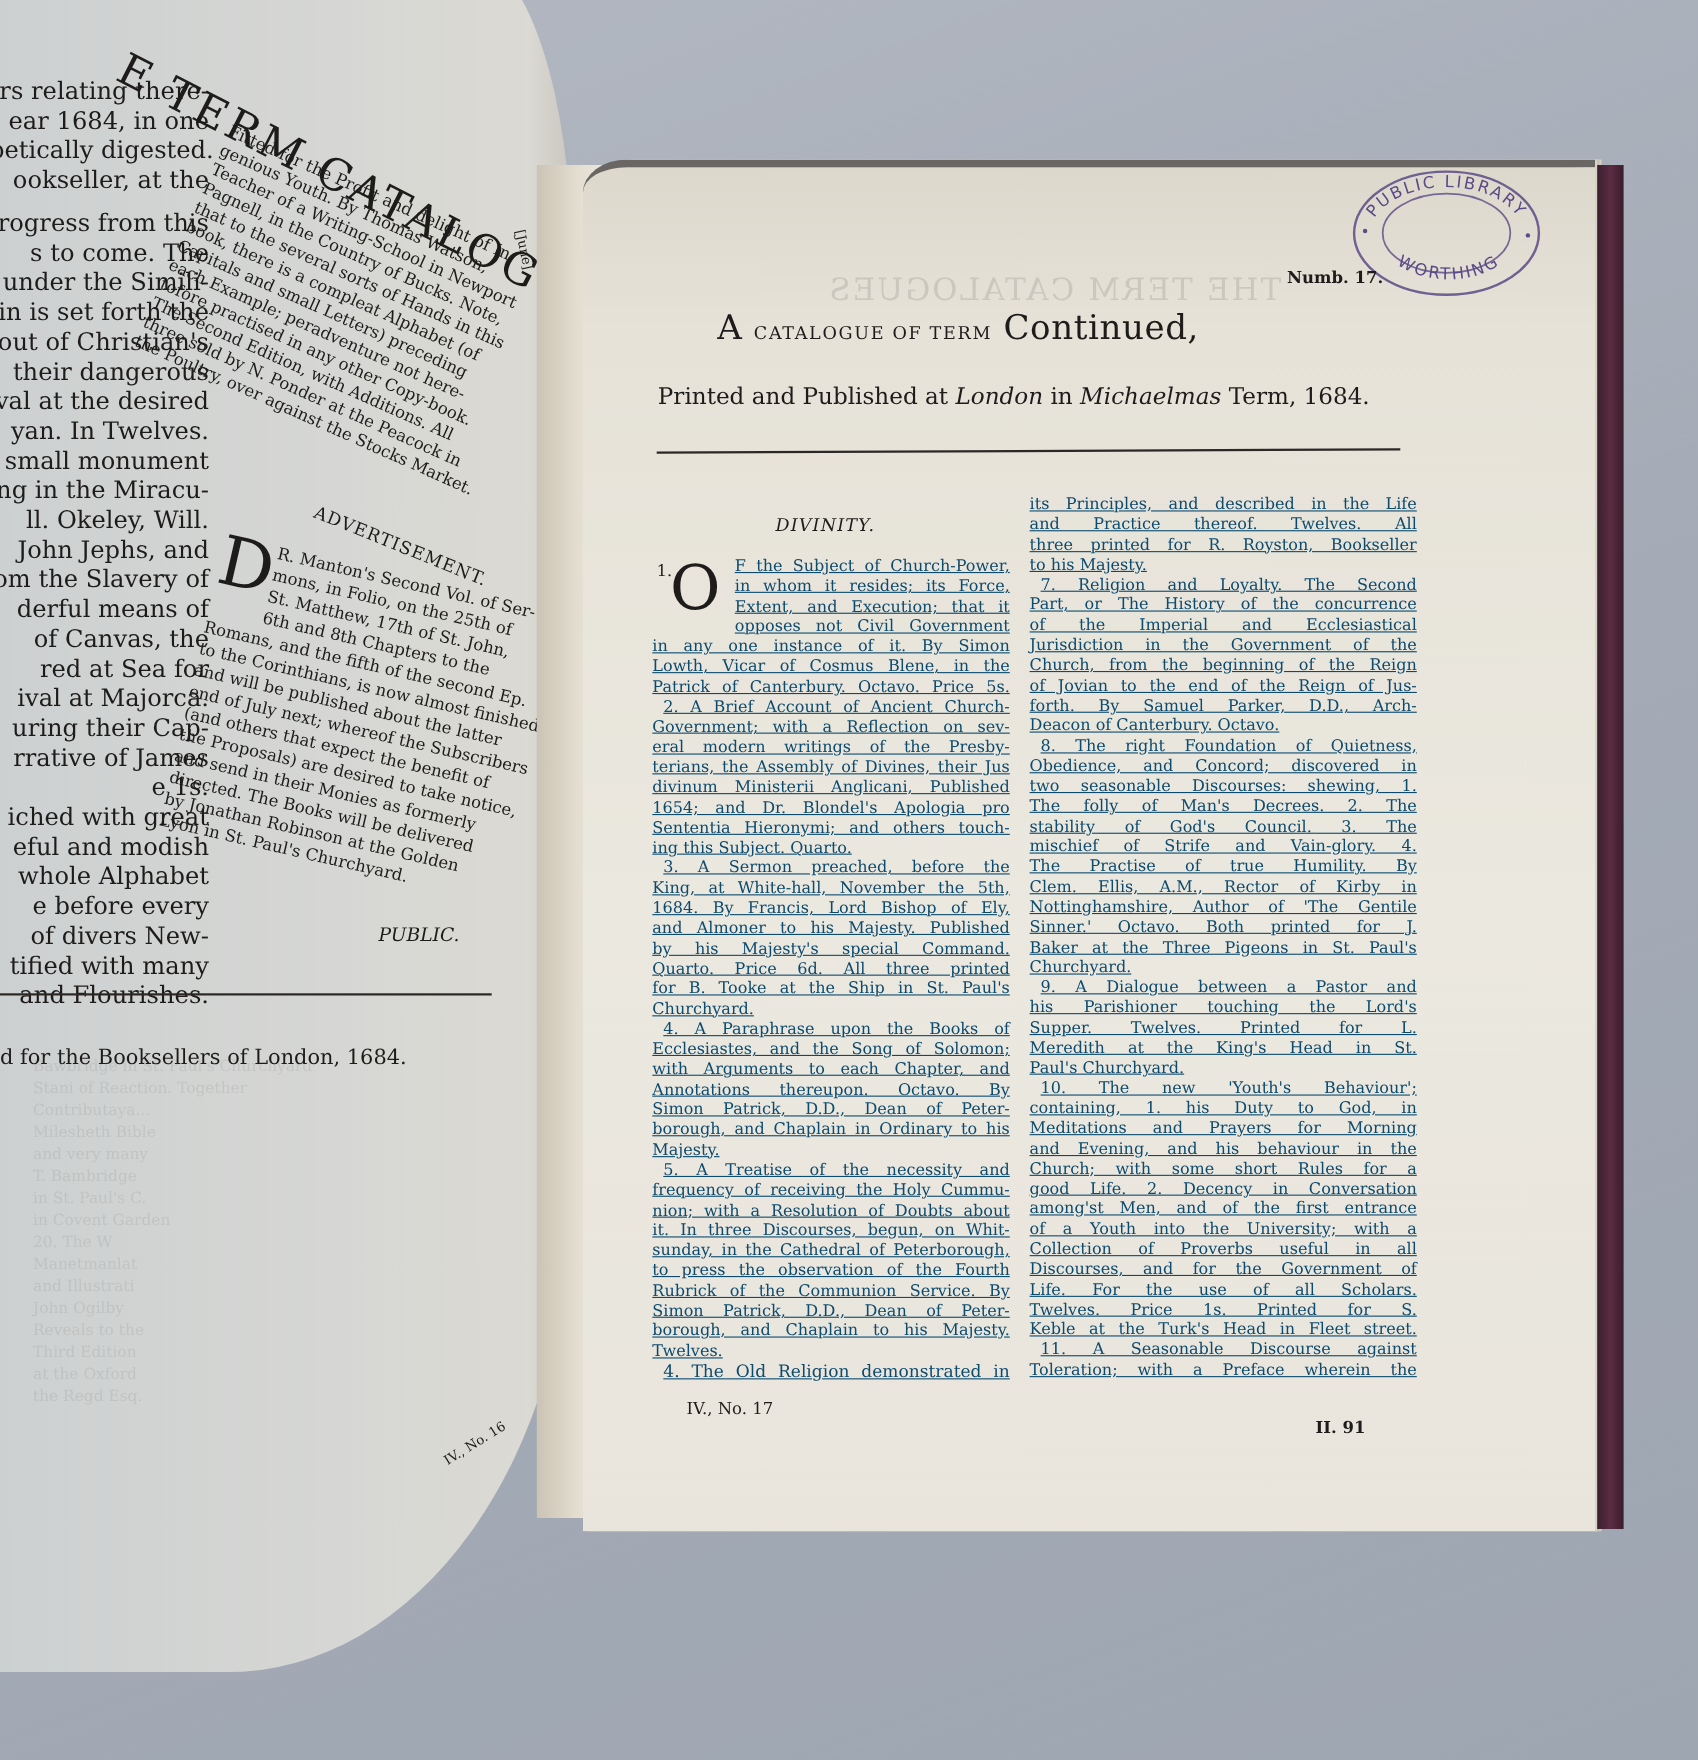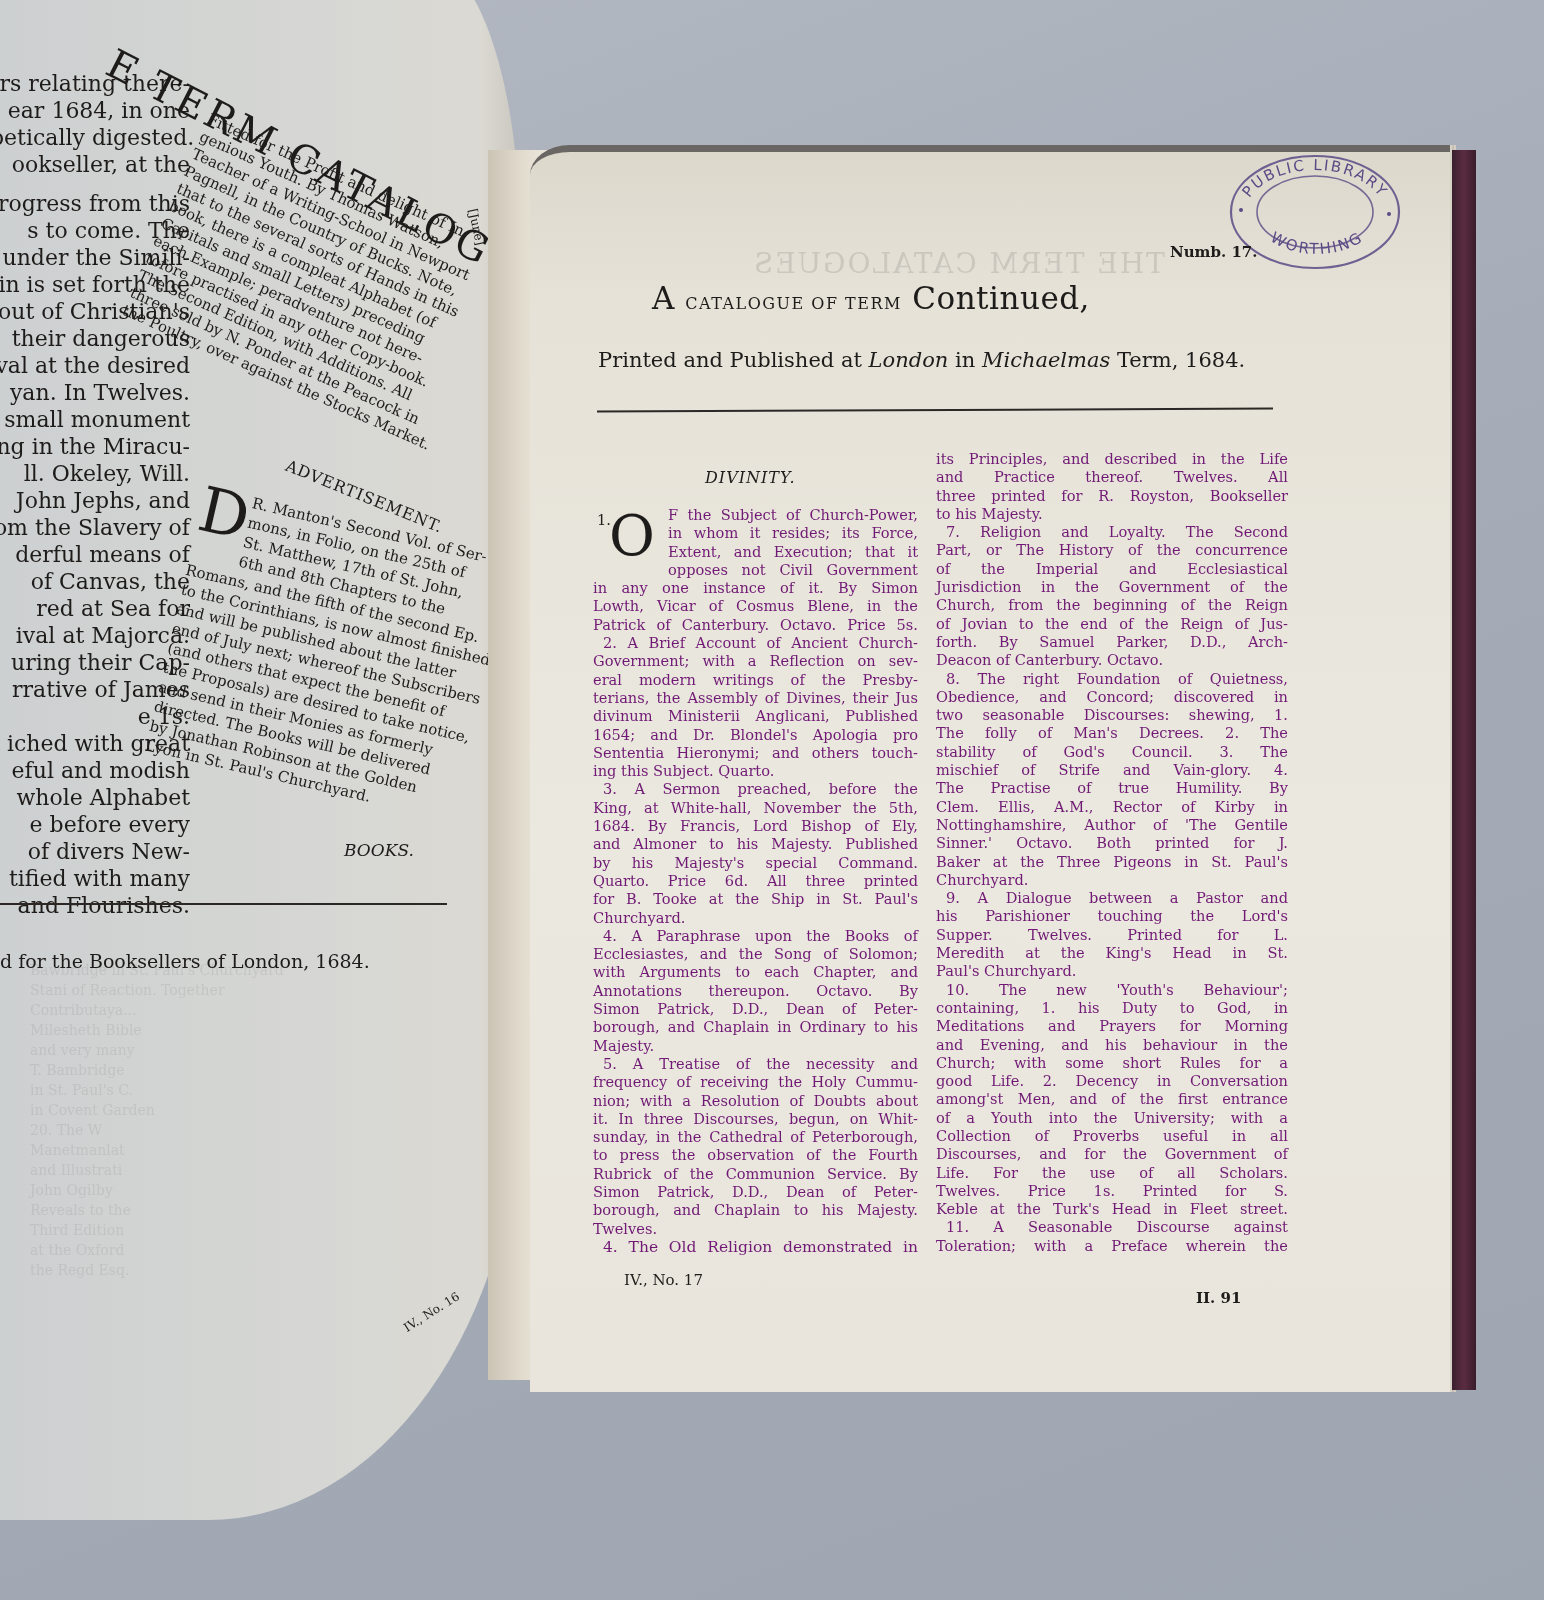--- a/index.html
+++ b/index.html
@@ -79,21 +79,21 @@
     .cat-title {
       position:absolute; left:652px; top:280px; font-size:31px; white-space:nowrap; letter-spacing:0.5px;
     }
     .cat-title .sc { font-size:16px; letter-spacing:1.5px; }
     .cat-subtitle { position:absolute; left:598px; top:348px; font-size:21px; white-space:nowrap; }
     .cat-subtitle i { }
     .right-rule { position:absolute; left:597px; top:409px; width:676px; height:2px; background:#2b2826;
       transform:rotate(-0.25deg); }
 
     .col {
-      position:absolute; font-size:14.6px; line-height:18.3px; text-align:justify; color:#701a75;
+      position:absolute; font-size:14.6px; line-height:18.3px; text-align:justify; color:#0c4a6e;text-decoration:underline;
     }
     .col .ln { display:block; white-space:nowrap; text-align-last:justify; }
     .col .ln.last { text-align-last:left; }
     .col-left { left:593px; top:506px; width:325px; }
     .col-right { left:936px; top:450px; width:352px; }
     .section-head { position:absolute; left:705px; top:468px; font-size:16px; font-style:italic; letter-spacing:1px; }
     .drop-o { position:absolute; left:609px; top:508px; font-size:56px; line-height:56px; }
     .indent-o { padding-left:75px; }
     .sig-left { position:absolute; left:624px; top:1271px; font-size:15px; white-space:nowrap; }
     .page-no { position:absolute; left:1196px; top:1289px; font-size:15px; font-weight:bold; white-space:nowrap; }
@@ -179,21 +179,21 @@
   <span class="ln">and will be published about the latter</span>
   <span class="ln">end of July next; whereof the Subscribers</span>
   <span class="ln">(and others that expect the benefit of</span>
   <span class="ln">the Proposals) are desired to take notice,</span>
   <span class="ln">and send in their Monies as formerly</span>
   <span class="ln">directed. The Books will be delivered</span>
   <span class="ln">by Jonathan Robinson at the Golden</span>
   <span class="ln">Lyon in St. Paul's Churchyard.</span>
 </div>
 
-<div class="finis">BOOKS.</div>
+<div class="finis">PUBLIC.</div>
 <div class="left-rule"></div>
 <div class="left-footer">d for the Booksellers of London, 1684.</div>
 <div class="left-sig">IV., No. 16</div>
 
 <div class="gutter"></div>
 <div class="right-page"></div>
 <div class="binding"></div>
 
 <div class="show-head">THE TERM CATALOGUES</div>
 

